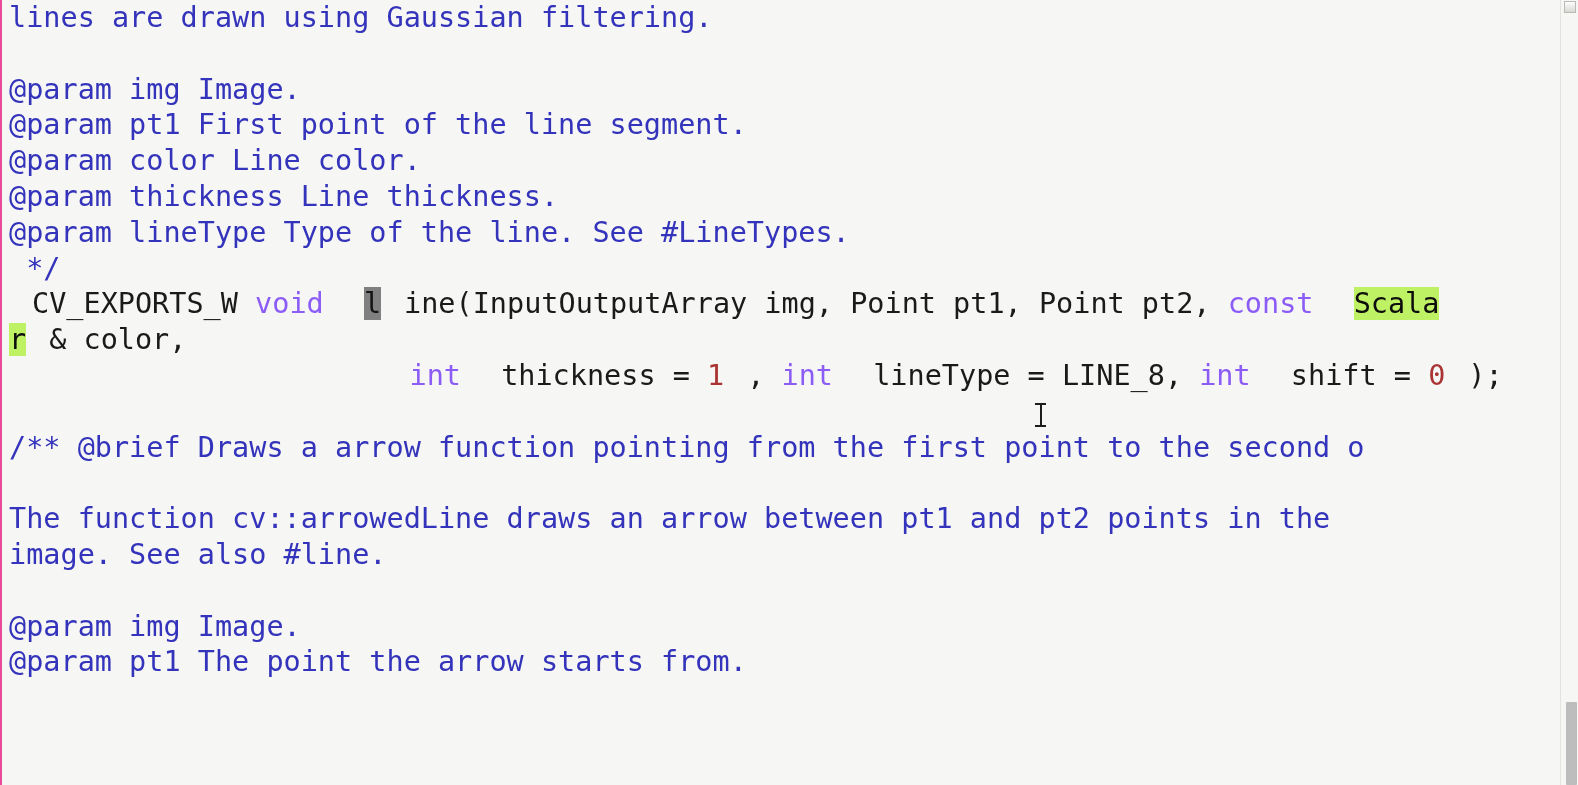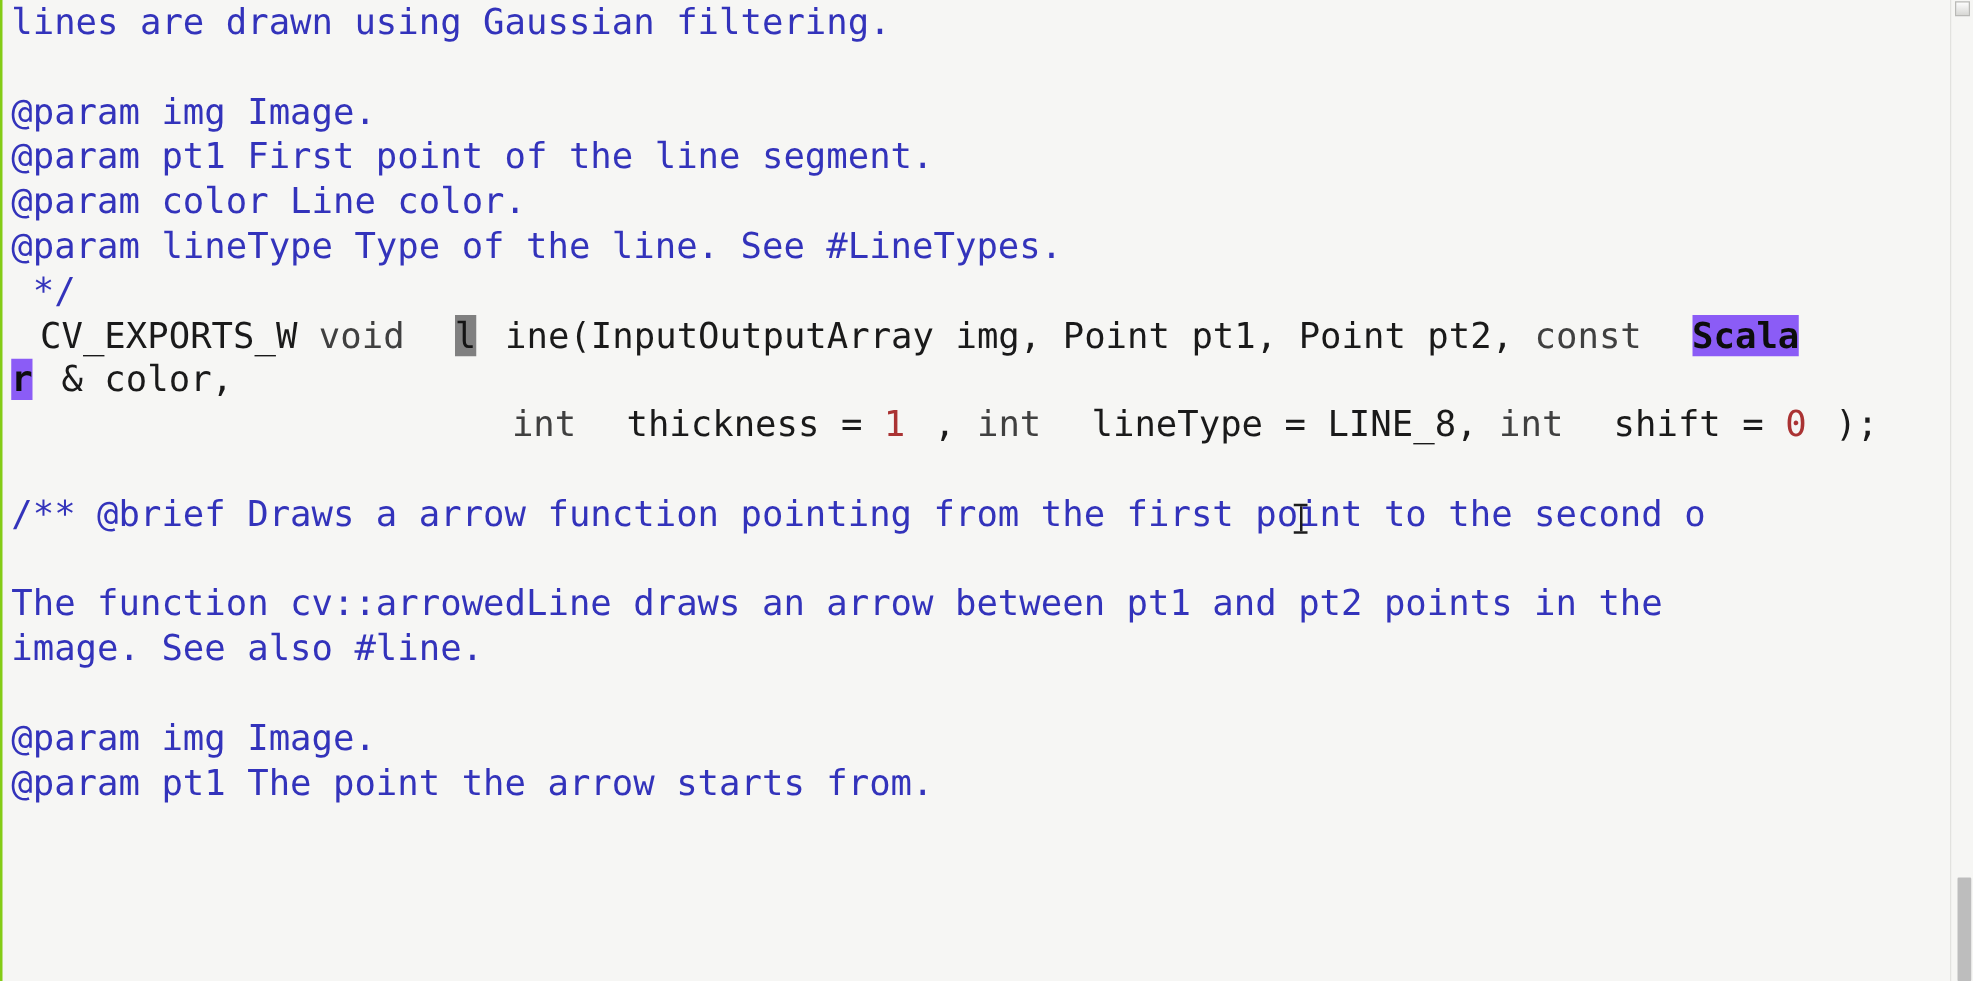--- a/index.html
+++ b/index.html
@@ -13,21 +13,21 @@
     overflow: hidden;
     font-family: "DejaVu Sans Mono", "Liberation Mono", monospace;
   }
 
   #editor {
     position: relative;
     width: 1578px;
     height: 785px;
     background: #f6f6f4;
     box-sizing: border-box;
-    border-left: 2px solid #84cc16;
+    border-left: 2px solid #ec4899;
     overflow: hidden;
   }
 
   #buffer {
     position: absolute;
     left: 0;
     top: 0;
     width: 1556px;
     height: 785px;
     padding: 0;
@@ -39,28 +39,27 @@
     line-height: 35.8px;
     font-size: 28.5px;
     letter-spacing: 0px;
     white-space: pre;
     color: #1a1a1a;
     padding-left: 7px;
     box-sizing: border-box;
   }
 
   .tok-comment { color: #3333bb; }
-  .tok-keyword { color: #404040; }
+  .tok-keyword { color: #8b5cf6; }
   .tok-number  { color: #aa3333; }
   .tok-plain   { color: #1a1a1a; margin-left: 23px; }
 
   .tok-sel {
-    background: #8b5cf6;
+    background: #bef264;
     color: #0d0d0d;
-    font-weight: bold;
   }
 
   .tok-cursor {
     background: #808080;
     color: #141414;
   }
 
   
   #scrollbar-track {
     position: absolute;
@@ -119,20 +118,21 @@
 <body>
 
 <div id="editor">
 
   <div id="buffer">
       <div class="line"><span class="tok-comment">lines are drawn using Gaussian filtering.</span></div>
       <div class="line"><span class="tok-comment"></span></div>
       <div class="line"><span class="tok-comment">@param img Image.</span></div>
       <div class="line"><span class="tok-comment">@param pt1 First point of the line segment.</span></div>
       <div class="line"><span class="tok-comment">@param color Line color.</span></div>
+      <div class="line"><span class="tok-comment">@param thickness Line thickness.</span></div>
       <div class="line"><span class="tok-comment">@param lineType Type of the line. See #LineTypes.</span></div>
       <div class="line"><span class="tok-comment"> */</span></div>
       <div class="line"><span class="tok-plain">CV_EXPORTS_W </span><span class="tok-keyword">void</span><span class="tok-plain"> </span><span class="tok-cursor">l</span><span class="tok-plain">ine(InputOutputArray img, Point pt1, Point pt2, </span><span class="tok-keyword">const</span><span class="tok-plain"> </span><span class="tok-sel">Scala</span></div>
       <div class="line"><span class="tok-sel">r</span><span class="tok-plain">&amp; color,</span></div>
       <div class="line"><span class="tok-plain">                      </span><span class="tok-keyword">int</span><span class="tok-plain"> thickness = </span><span class="tok-number">1</span><span class="tok-plain">, </span><span class="tok-keyword">int</span><span class="tok-plain"> lineType = LINE_8, </span><span class="tok-keyword">int</span><span class="tok-plain"> shift = </span><span class="tok-number">0</span><span class="tok-plain">);</span></div>
       <div class="line"><span class="tok-plain"></span></div>
       <div class="line"><span class="tok-comment">/** @brief Draws a arrow function pointing from the first point to the second o</span></div>
       <div class="line"><span class="tok-comment"></span></div>
       <div class="line"><span class="tok-comment">The function cv::arrowedLine draws an arrow between pt1 and pt2 points in the</span></div>
       <div class="line"><span class="tok-comment">image. See also #line.</span></div>

